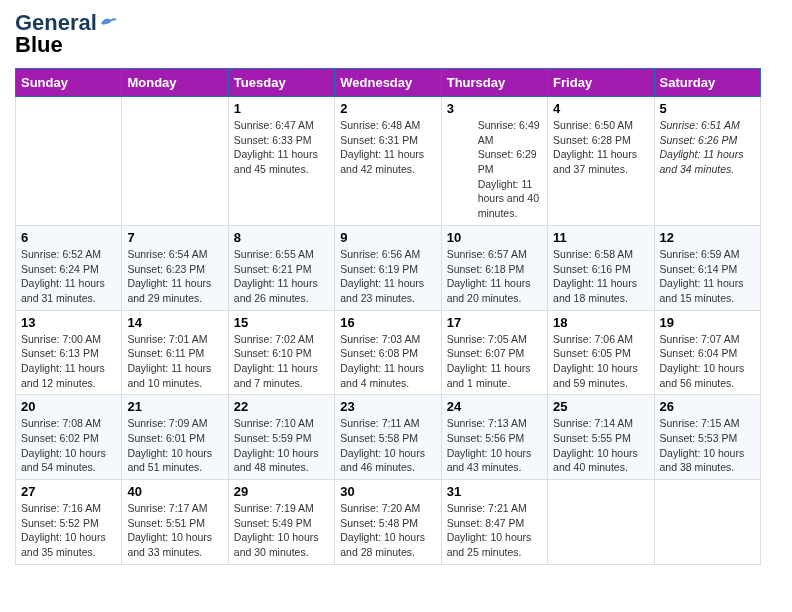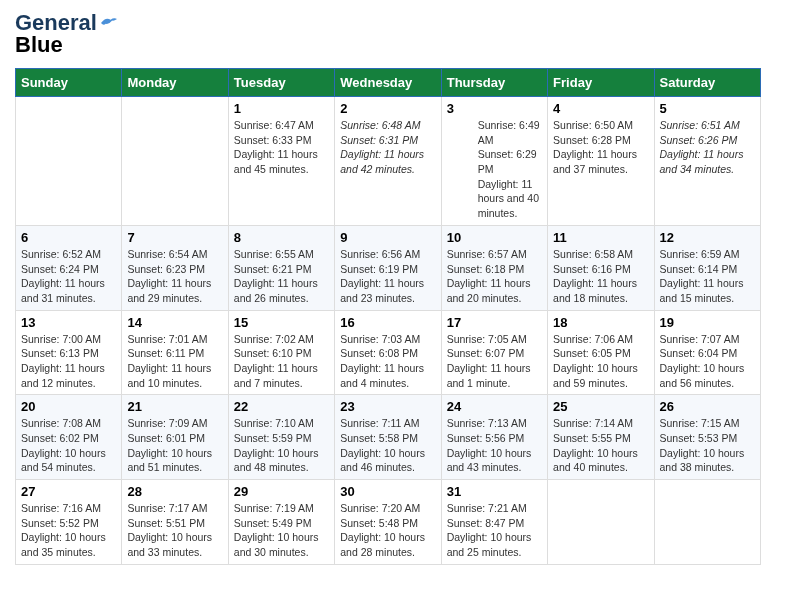--- a/index.html
+++ b/index.html
@@ -44,21 +44,21 @@
     }
     .location {
       font-size: 14px;
       color: #555;
     }
     table {
       width: 100%;
       border-collapse: collapse;
     }
     thead tr {
-      background-color: #15803d;
+      background-color: #a21caf;
       color: #fff;
     }
     thead th {
       padding: 6px 5px;
       font-size: 13px;
       font-weight: bold;
       text-align: left;
       border: 1px solid #2a6bb5;
     }
     tbody tr {
@@ -129,21 +129,21 @@
           <td></td>
           <td></td>
           <td>
             <span class="day-num">1</span>
             <div class="cell-content" style="white-space: pre-line;">Sunrise: 6:47 AM
 Sunset: 6:33 PM
 Daylight: 11 hours and 45 minutes.</div>
           </td>
           <td>
             <span class="day-num">2</span>
-            <div class="cell-content" style="white-space: pre-line; font-style: italic;">Sunrise: 6:48 AM
+            <div class="cell-content" style="white-space: pre-line;">Sunrise: 6:48 AM
 Sunset: 6:31 PM
 Daylight: 11 hours and 42 minutes.</div>
           </td>
           <td>
             <span class="day-num">3</span>
             <div class="cell-content" style="white-space: pre-line; margin-left: 31px;">Sunrise: 6:49 AM
 Sunset: 6:29 PM
 Daylight: 11 hours and 40 minutes.</div>
           </td>
           <td>
@@ -292,21 +292,21 @@
           </td>
         </tr>
         <tr>
           <td>
             <span class="day-num">27</span>
             <div class="cell-content" style="white-space: pre-line;">Sunrise: 7:16 AM
 Sunset: 5:52 PM
 Daylight: 10 hours and 35 minutes.</div>
           </td>
           <td>
-            <span class="day-num">28</span>
+            <span class="day-num">40</span>
             <div class="cell-content" style="white-space: pre-line;">Sunrise: 7:17 AM
 Sunset: 5:51 PM
 Daylight: 10 hours and 33 minutes.</div>
           </td>
           <td>
             <span class="day-num">29</span>
             <div class="cell-content" style="white-space: pre-line;">Sunrise: 7:19 AM
 Sunset: 5:49 PM
 Daylight: 10 hours and 30 minutes.</div>
           </td>

